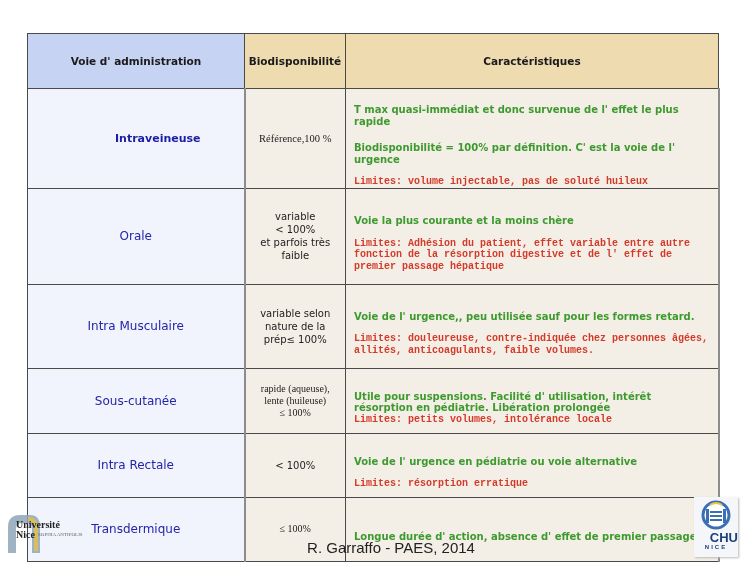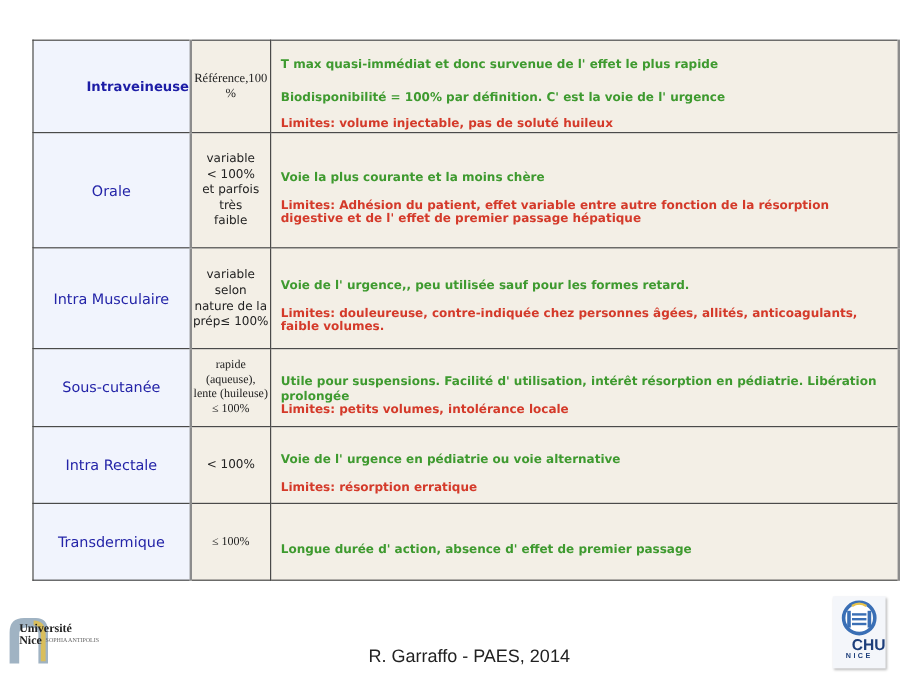--- a/index.html
+++ b/index.html
@@ -21,34 +21,39 @@
   .th-route { background: #c6d3f2; width: 216px; height: 54px; }
   .th-bio { background: #eedbb0; width: 100px; }
   .th-car { background: #eedbb0; width: 372px; }
   .c-route { background: #f1f4fd; text-align: center; color: #2424a8; font-size: 12px; }
   .c-route.bold { font-weight: bold; font-size: 11px; color: #1d1da6; padding-left: 44px; }
   .c-bio { background: #f3efe6; text-align: center; color: #222; font-size: 10px; line-height: 13px; border-left: 2px solid #8c8c8c !important; }
   .c-bio.arial { font-family: Liberation Serif, serif; font-size: 10.5px; }
   .c-bio.serif { font-family: "Liberation Serif", serif; font-size: 10px; line-height: 12px; margin-left: 36px; }
   .c-car { background: #f3efe6; font-weight: bold; font-size: 10px; line-height: 11.5px; padding: 0 6px 0 8px !important; border-right: 2px solid #8c8c8c !important; }
   .g { color: #3e9a2f; display: block; margin-top: 15px; }
-  .r { color: #d43a2a; display: block; }
+  .r { color: #d43a2a; display: block; font-family: Liberation Mono, monospace; }
   .gap { height: 11px; }
   .footer {
     position: absolute; left: 16px; width: 750px; top: 539px; text-align: center;
     font-family: "Liberation Sans", sans-serif; font-size: 15px; color: #222;
   }
   .logo-left { position: absolute; left: 4px; top: 513px; width: 110px; height: 42px; }
   .logo-right { position: absolute; left: 694px; top: 497px; width: 44px; height: 60px; background: #f4f6fa; box-shadow: 1px 1px 2px #bbb; }
 </style>
 </head>
 <body>
 
 <table class="tbl">
   <tbody>
+      <tr>
+    <th class="th-route">Voie d' administration</th>
+    <th class="th-bio">Biodisponibilité</th>
+    <th class="th-car">Caractéristiques</th>
+  </tr>
 
   <tr style="height:77px">
     <td class="c-route bold">Intraveineuse</td>
     <td class="c-bio arial">
       <span>Référence,100 %</span>
     </td>
     <td class="c-car">
       <span class="g">T max quasi-immédiat et donc survenue de l' effet le plus rapide</span>
       <span class="g">Biodisponibilité = 100% par définition. C' est la voie de l' urgence</span>
       <span class="gap" style="display:block"></span>

